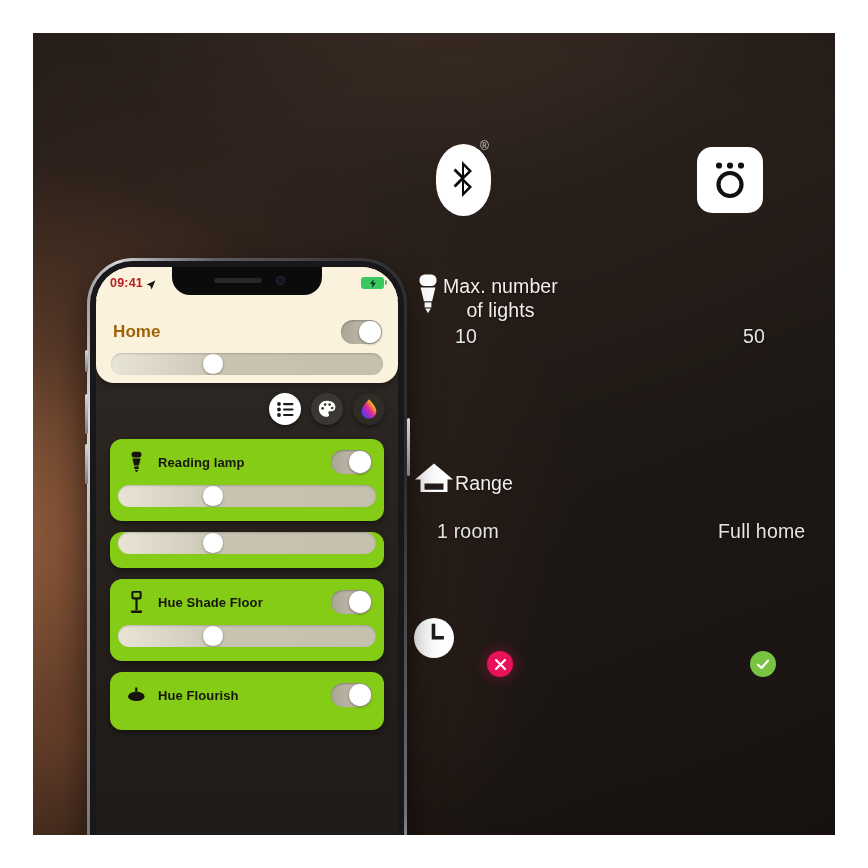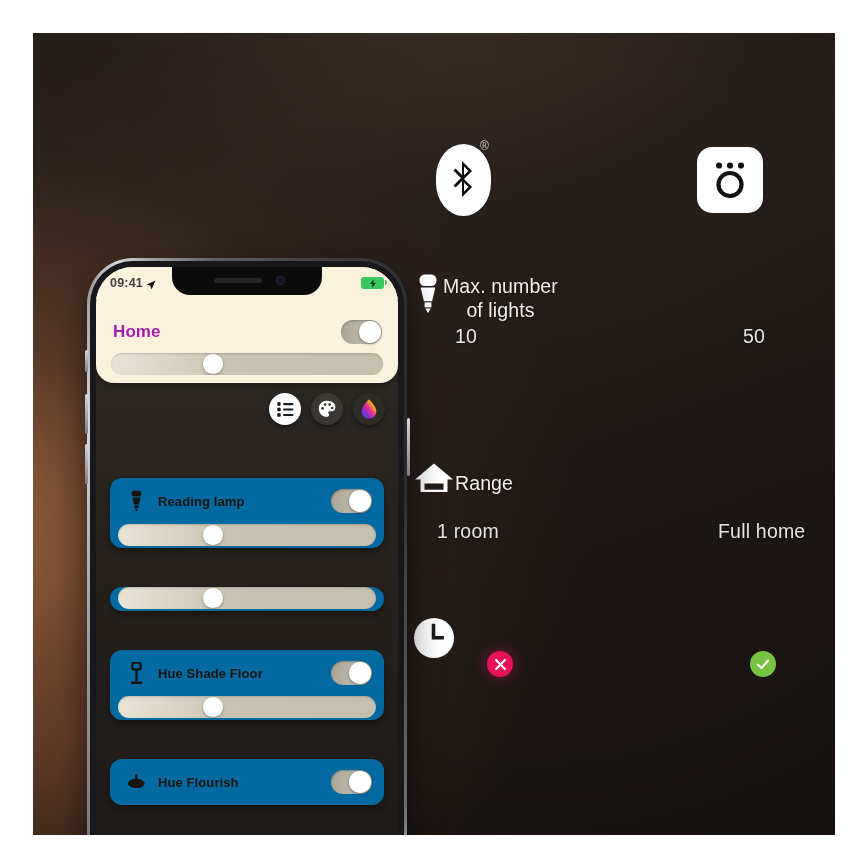--- a/index.html
+++ b/index.html
@@ -113,35 +113,35 @@
   .notch-cam{position:absolute;left:104px;top:9px;width:9px;height:9px;border-radius:50%;background:#12141c;
     box-shadow:inset 0 0 0 1.5px #1d2233;}
 
   
   .statusbar{
     position:absolute;top:0;left:0;width:302px;height:32px;
     background:#FAF2DC;
     display:flex;align-items:center;justify-content:space-between;
     padding:0 14px;box-sizing:border-box;z-index:4;
   }
-  .sb-time{font-size:12.5px;font-weight:700;color:#404040;letter-spacing:0.2px;display:flex;align-items:flex-end;gap:3px;}
+  .sb-time{font-size:12.5px;font-weight:700;color:#b91c1c;letter-spacing:0.2px;display:flex;align-items:flex-end;gap:3px;}
   .batt{
     width:23px;height:11.5px;border-radius:3px;background:#3cc860;position:relative;
     display:flex;align-items:center;justify-content:center;
   }
   .batt:after{content:"";position:absolute;right:-3px;top:3.2px;width:2px;height:5px;border-radius:0 2px 2px 0;background:#3cc860;}
 
   
   .hdr-card{
     position:absolute;left:0;top:0;width:302px;height:116px;
     background:#FAF2DC;border-radius:0 0 18px 18px;z-index:3;
     box-shadow:0 3px 7px rgba(0,0,0,0.35);
   }
   .hdr-row{position:absolute;left:17px;top:53px;right:16px;display:flex;align-items:center;justify-content:space-between;}
-  .hdr-title{font-size:17px;font-weight:700;color:#a21caf;letter-spacing:0.1px;}
+  .hdr-title{font-size:17px;font-weight:700;color:#a16207;letter-spacing:0.1px;}
 
   .sw{
     width:41px;height:24px;border-radius:13px;position:relative;
     background:linear-gradient(90deg,#aaa596 0%,#bdb8a8 55%,#c8c3b3 100%);
     box-shadow:inset 0 1px 2px rgba(0,0,0,0.28);
   }
   .sw .knob{
     position:absolute;top:1.3px;right:1.3px;width:21.4px;height:21.4px;border-radius:50%;
     background:#fff;box-shadow:0 1px 3px rgba(0,0,0,0.4);
   }
@@ -168,24 +168,23 @@
   .tab{
     width:32px;height:32px;border-radius:50%;
     display:flex;align-items:center;justify-content:center;
     background:#3b3732;box-shadow:0 2px 5px rgba(0,0,0,0.45);
   }
   .tab.active{background:#fff;}
 
   
   .lights{position:absolute;left:14px;right:14px;top:172px;z-index:3;}
   .lcard{
-    background:#0369a1;border-radius:12px;margin-bottom:11px;
-    padding:0 0 0 0;box-shadow:0 3px 6px rgba(0,0,0,0.4);
+    background:#84cc16;border-radius:12px;margin-bottom:11px;
+    padding:0 0 12px 0;box-shadow:0 3px 6px rgba(0,0,0,0.4);
     overflow:hidden;
-    margin-top:39px;
   }
   .lrow{display:flex;align-items:center;height:46px;padding:0 12px 0 13px;}
   .licon{width:26px;display:flex;justify-content:center;align-items:center;}
   .lname{flex:1;margin-left:9px;font-size:13px;font-weight:700;color:#191510;letter-spacing:0.1px;}
   .lslider{margin:0 8px 2px 8px;}
 </style>
 </head>
 <body>
 
 <div id="stage">

